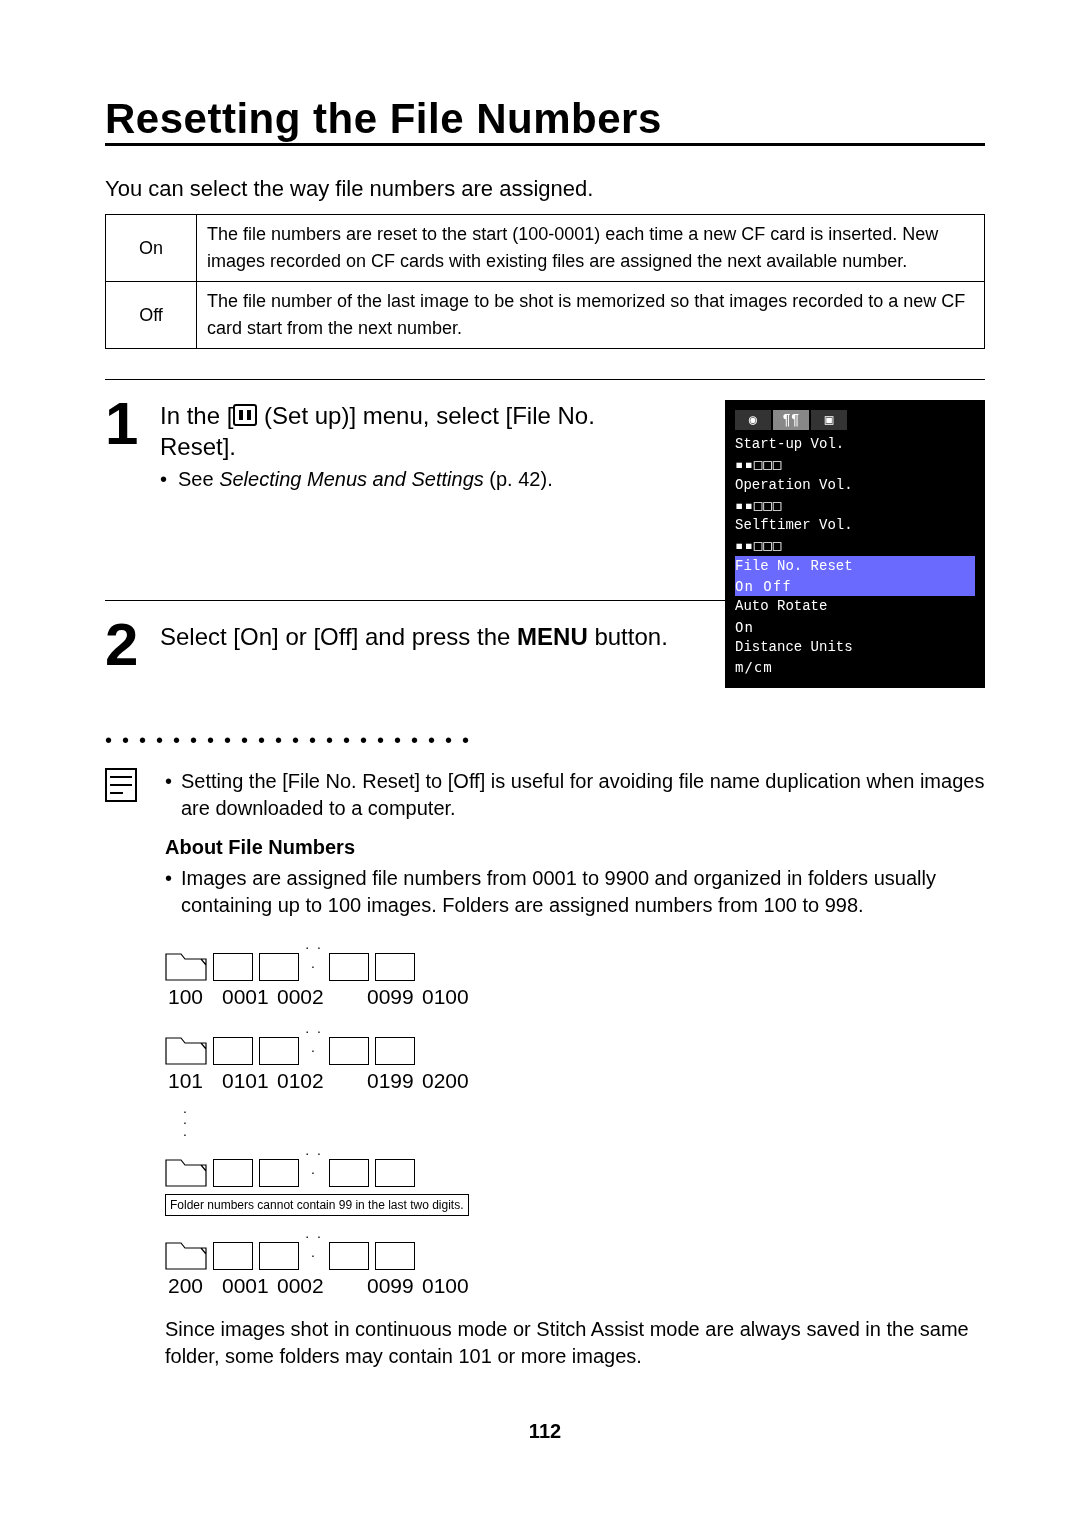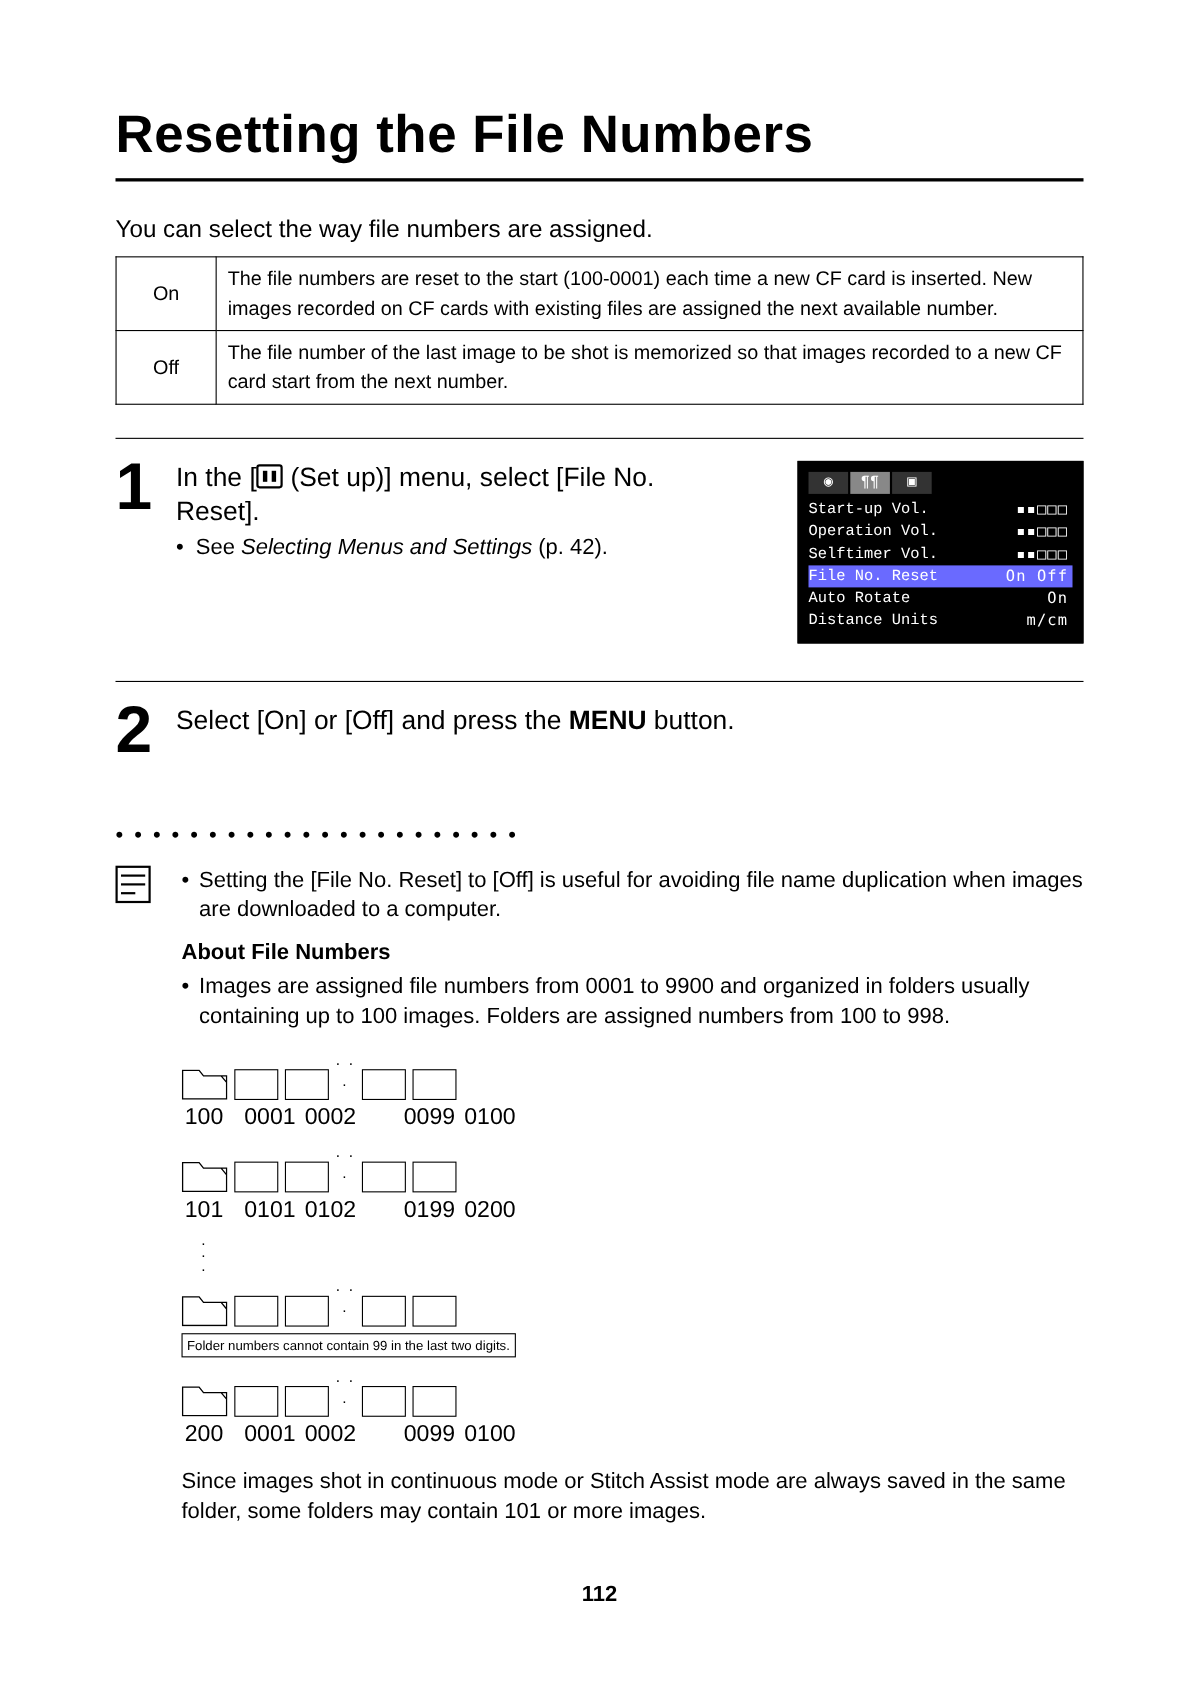--- a/index.html
+++ b/index.html
@@ -9,23 +9,23 @@
     font-family: "Helvetica Neue", Arial, sans-serif;
     color: #000;
     width: 1080px;
   }
   .page {
     padding: 95px 95px 50px 105px;
     box-sizing: border-box;
     width: 1080px;
   }
   .title {
-    font-size: 48px;
+    font-size: 42px;
     font-weight: 800;
-    padding-bottom: 12px;
+    padding-bottom: 0;
     border-bottom: 3px solid #000;
     margin-bottom: 30px;
     letter-spacing: 0.5px;
   }
   .intro {
     font-size: 22px;
     margin-bottom: 12px;
   }
   table.onoff {
     border-collapse: collapse;
@@ -114,20 +114,21 @@
     align-items: center;
     justify-content: center;
   }
   .menu-tab.active {
     background: #888;
   }
   .menu-row {
     display: flex;
     justify-content: space-between;
     white-space: pre;
+    flex-direction: column;
   }
   .menu-row.highlight {
     background: #6a6aff;
   }
   .menu-row .val {
     padding-right: 4px;
   }
   .vol-boxes {
     font-family: monospace;
     letter-spacing: 1px;

